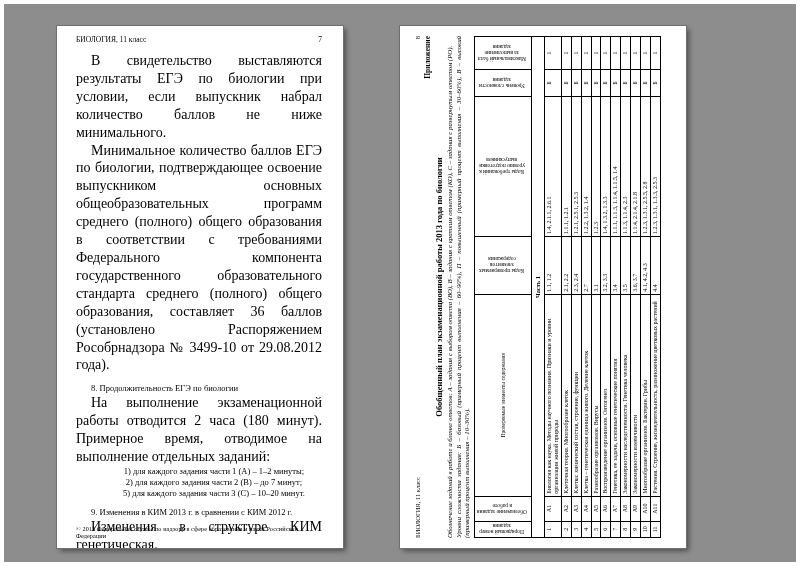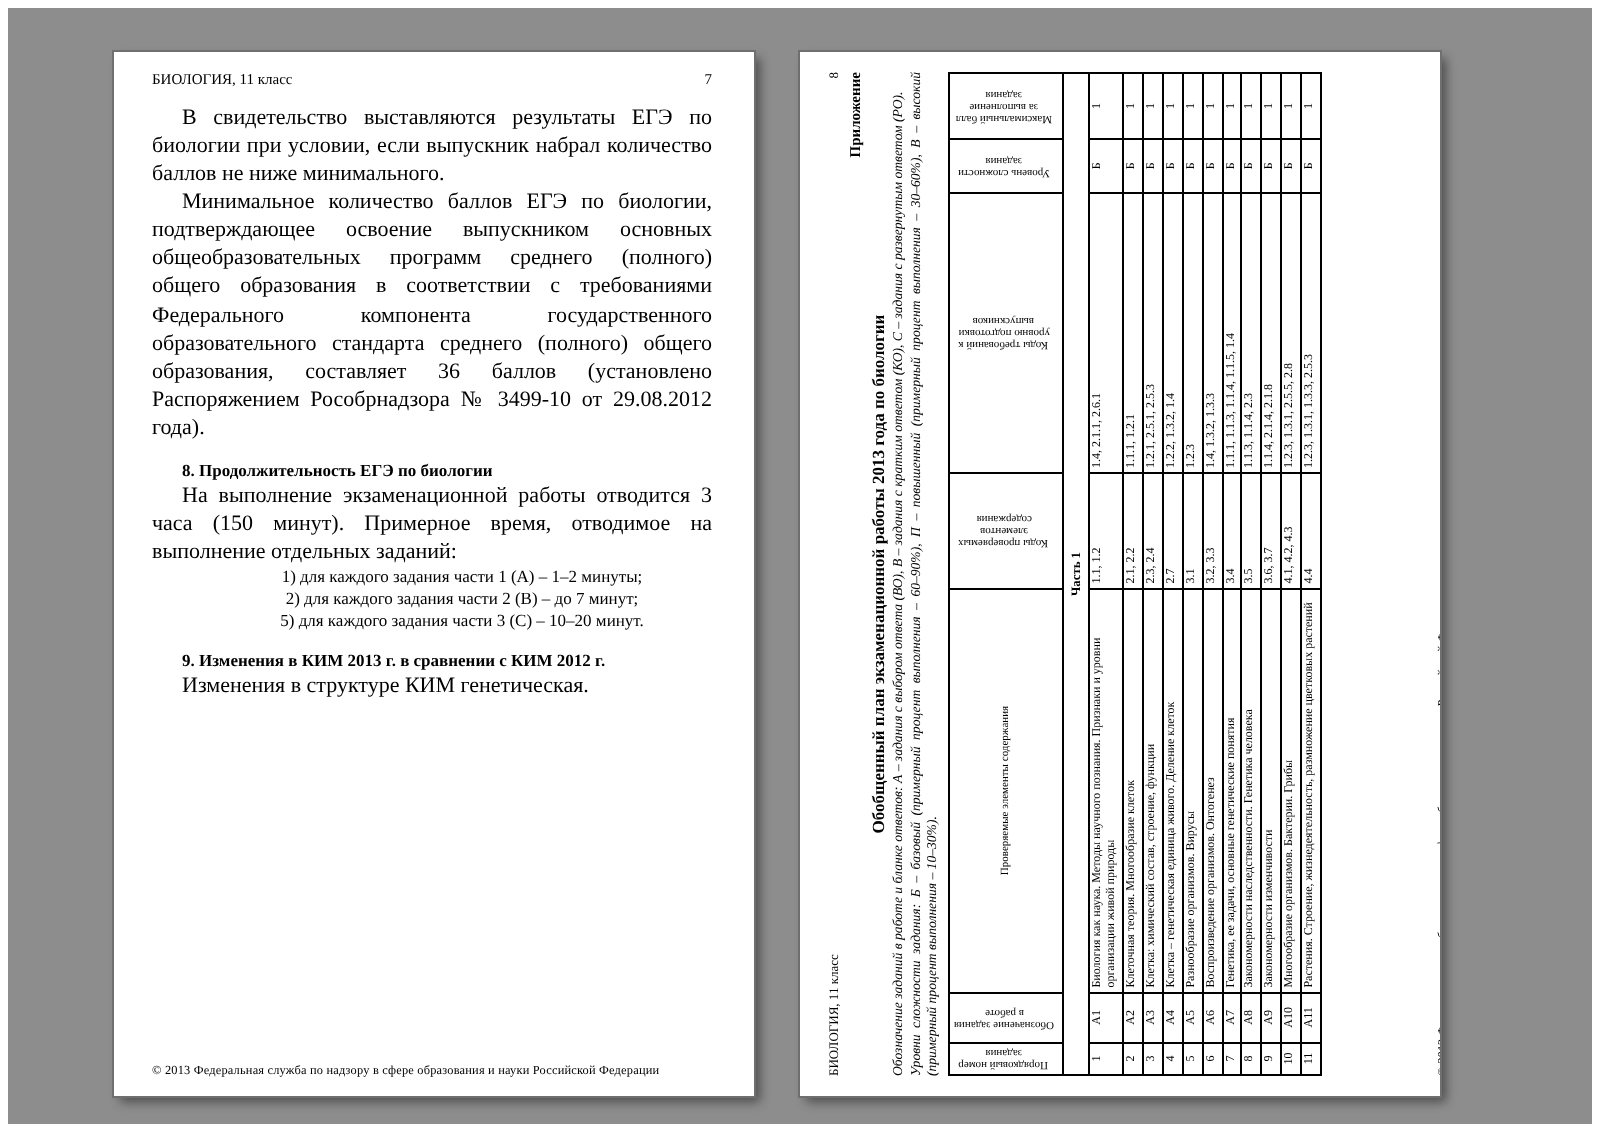--- a/index.html
+++ b/index.html
@@ -3,32 +3,32 @@
 <meta charset="utf-8">
 <style>
   html,body { margin:0; padding:0; background:#ffffff; }
   .viewport {
     position:relative; width:800px; height:566px; background:#ffffff;
     font-family:"Liberation Serif","DejaVu Serif",serif; color:#000;
     overflow:hidden;
   }
   .desk { position:absolute; left:4px; top:4px; right:4px; bottom:4px; background:#8d8d8d; }
   .page {
-    position:absolute; top:22px; width:320px; height:522px; background:#ffffff;
+    position:absolute; top:22px; width:286px; height:522px; background:#ffffff;
     box-shadow:0 0 0 1px #6f6f6f, 3px 3px 5px rgba(0,0,0,0.45);
     overflow:hidden;
   }
   .page7 { left:53px; }
   .page8 { left:396px; }
 
   
   .p7-inner { position:absolute; left:19px; top:9px; right:21px; bottom:9px; }
   .running-header { display:flex; justify-content:space-between; font-size:7.5px; margin-bottom:8px; }
-  .para { margin:0; font-size:11px; line-height:1.28; text-align:justify; text-indent:15px; }
-  .heading { margin:9px 0 0 0; font-size:8.5px; line-height:1.28; font-weight:bold; text-indent:15px; }
+  .para { margin:0; font-size:14px; line-height:1.28; text-align:justify; text-indent:15px; }
+  .heading { margin:9px 0 0 0; font-size:8.5px; line-height:1.28; font-weight:normal; text-indent:15px; }
   .list { padding-left:30px; }
   .list p { margin:0; font-size:8.5px; line-height:1.28; text-align:center; }
   .page-footer { position:absolute; left:0; right:0; bottom:0; font-size:6.2px; letter-spacing:0.1px; }
 
   
   .rot-inner {
     position:absolute; left:14px; top:10px; width:502px; height:311px;
     transform-origin:0 0; transform:rotate(-90deg) translateX(-502px);
     display:flex; flex-direction:column; overflow:hidden;
   }
@@ -54,21 +54,21 @@
 
     <div class="page page7">
       <div class="p7-inner">
         <div class="running-header">
           <span>БИОЛОГИЯ, 11 класс</span>
           <span>7</span>
         </div>
         <p class="para">В свидетельство выставляются результаты ЕГЭ по биологии при условии, если выпускник набрал количество баллов не ниже минимального.</p>
         <p class="para">Минимальное количество баллов ЕГЭ по биологии, подтверждающее освоение выпускником основных общеобразовательных программ среднего (полного) общего образования в соответствии с требованиями Федерального компонента государственного образовательного стандарта среднего (полного) общего образования, составляет 36 баллов (установлено Распоряжением Рособрнадзора № 3499-10 от 29.08.2012 года).</p>
         <p class="heading">8. Продолжительность ЕГЭ по биологии</p>
-        <p class="para">На выполнение экзаменационной работы отводится 3 часа (150 минут). Примерное время, отводимое на выполнение отдельных заданий:</p>
+        <p class="para">На выполнение экзаменационной работы отводится 2 часа (180 минут). Примерное время, отводимое на выполнение отдельных заданий:</p>
         <div class="list">
           <p>1) для каждого задания части 1 (А) – 1–2 минуты;</p>
           <p>2) для каждого задания части 2 (В) – до 7 минут;</p>
           <p>5) для каждого задания части 3 (С) – 10–20 минут.</p>
         </div>
         <p class="heading">9. Изменения в КИМ 2013 г. в сравнении с КИМ 2012 г.</p>
         <p class="para">Изменения в структуре КИМ генетическая.</p>
         <div class="page-footer">© 2013 Федеральная служба по надзору в сфере образования и науки Российской Федерации</div>
       </div>
     </div>

